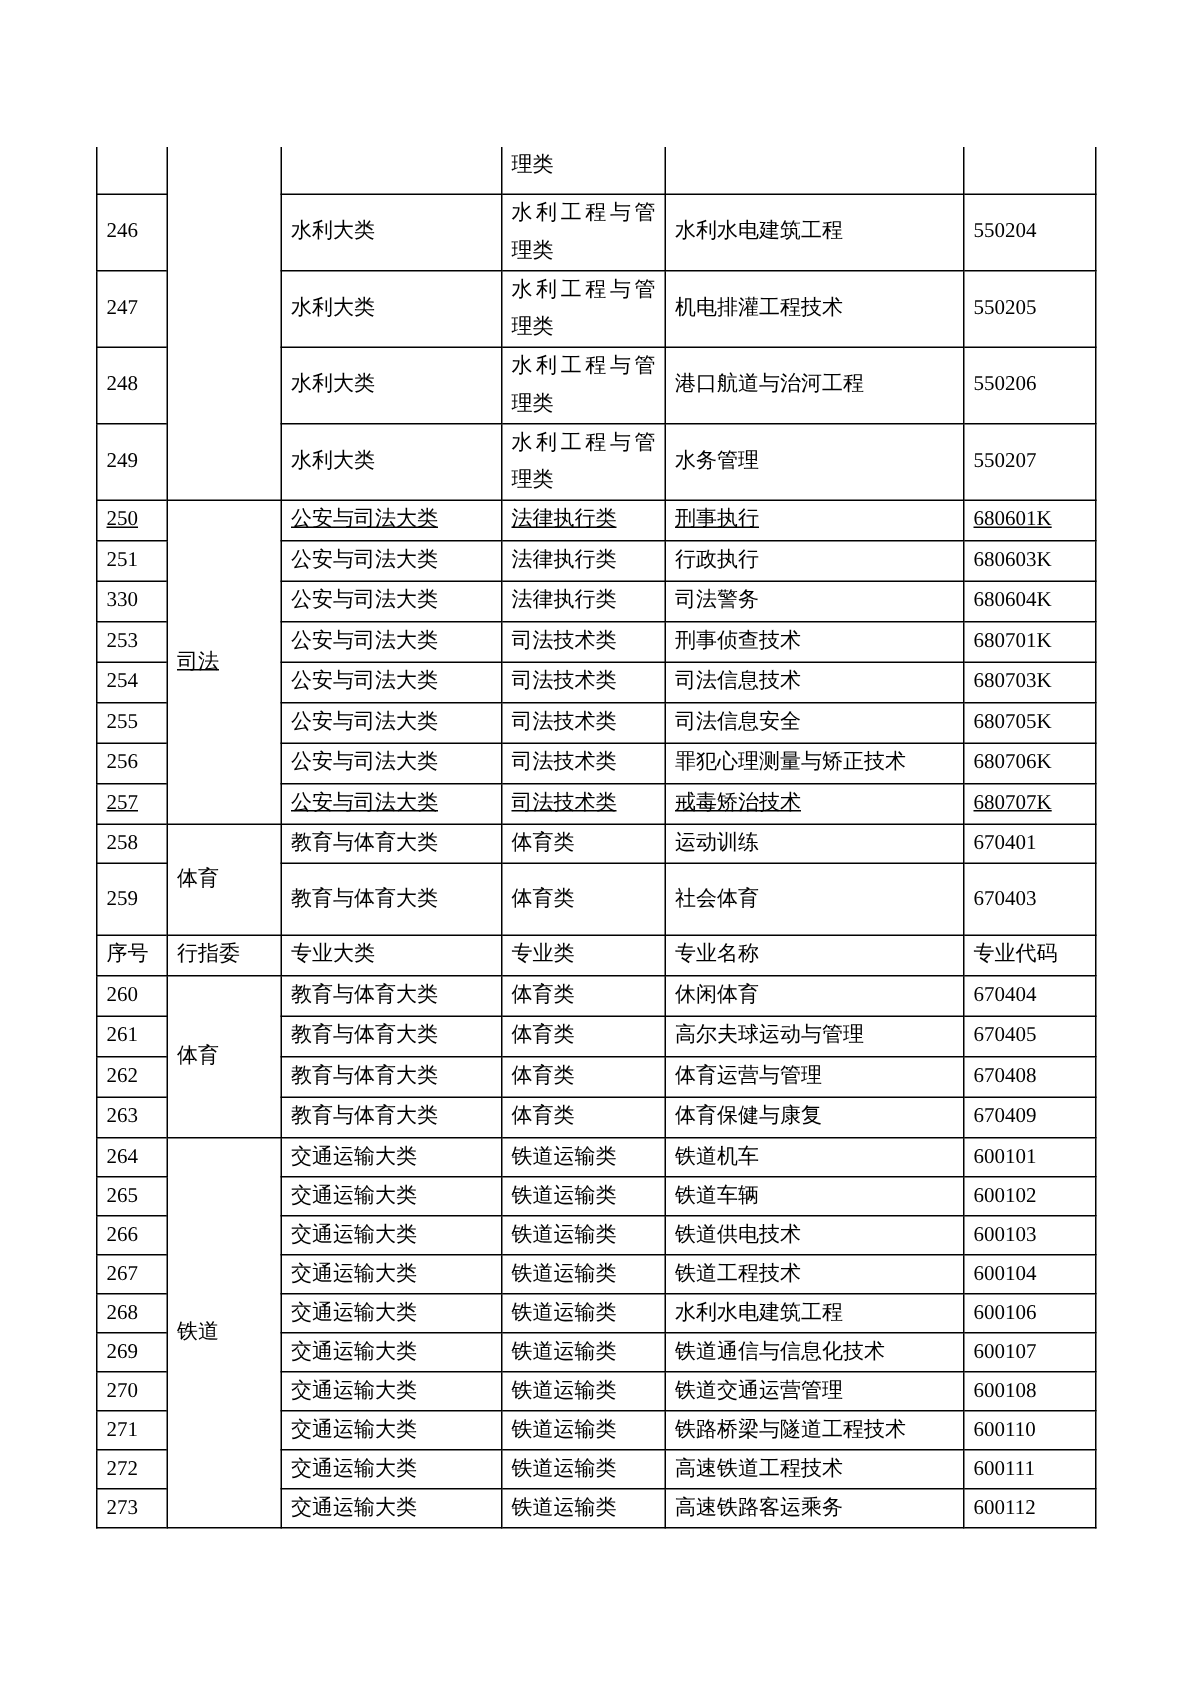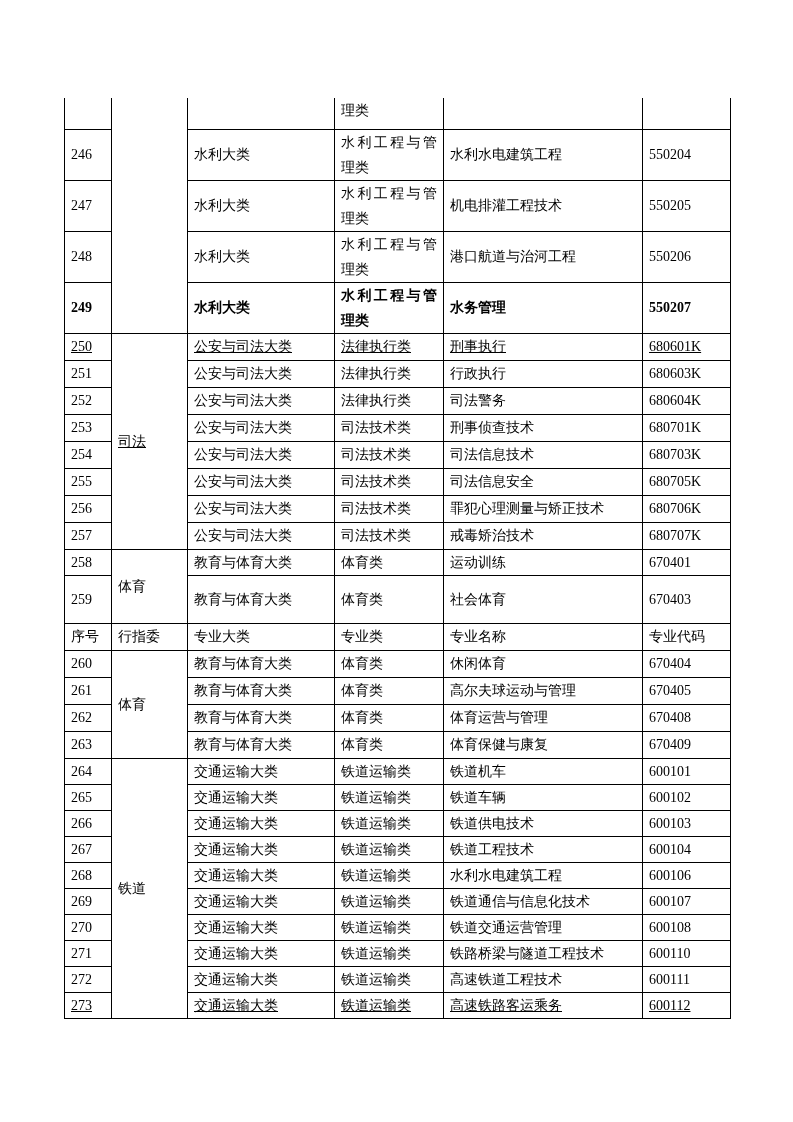--- a/index.html
+++ b/index.html
@@ -81,21 +81,21 @@
           <td>机电排灌工程技术</td>
           <td>550205</td>
         </tr>
         <tr style="height: 51px;">
           <td>248</td>
           <td>水利大类</td>
           <td>水利工程与管理类</td>
           <td>港口航道与治河工程</td>
           <td>550206</td>
         </tr>
-        <tr style="height: 49px; font-weight: bold;">
+        <tr style="height: 49px;">
           <td>249</td>
           <td>水利大类</td>
           <td>水利工程与管理类</td>
           <td>水务管理</td>
           <td>550207</td>
         </tr>
         <tr style="height: 27px; text-decoration: underline;">
           <td>250</td>
           <td rowspan="8">司法</td>
           <td>公安与司法大类</td>
@@ -104,21 +104,21 @@
           <td>680601K</td>
         </tr>
         <tr style="height: 27px; margin-top: 32px;">
           <td>251</td>
           <td>公安与司法大类</td>
           <td>法律执行类</td>
           <td>行政执行</td>
           <td>680603K</td>
         </tr>
         <tr style="height: 27px;">
-          <td>252</td>
+          <td>330</td>
           <td>公安与司法大类</td>
           <td>法律执行类</td>
           <td>司法警务</td>
           <td>680604K</td>
         </tr>
         <tr style="height: 27px;">
           <td>253</td>
           <td>公安与司法大类</td>
           <td>司法技术类</td>
           <td>刑事侦查技术</td>
@@ -138,21 +138,21 @@
           <td>司法信息安全</td>
           <td>680705K</td>
         </tr>
         <tr style="height: 27px;">
           <td>256</td>
           <td>公安与司法大类</td>
           <td>司法技术类</td>
           <td>罪犯心理测量与矫正技术</td>
           <td>680706K</td>
         </tr>
-        <tr style="height: 27px;">
+        <tr style="height: 27px; text-decoration: underline;">
           <td>257</td>
           <td>公安与司法大类</td>
           <td>司法技术类</td>
           <td>戒毒矫治技术</td>
           <td>680707K</td>
         </tr>
         <tr style="height: 26px;">
           <td>258</td>
           <td rowspan="2">体育</td>
           <td>教育与体育大类</td>
@@ -261,21 +261,21 @@
           <td>铁路桥梁与隧道工程技术</td>
           <td>600110</td>
         </tr>
         <tr style="height: 26px;">
           <td>272</td>
           <td>交通运输大类</td>
           <td>铁道运输类</td>
           <td>高速铁道工程技术</td>
           <td>600111</td>
         </tr>
-        <tr style="height: 26px; text-decoration: underline;">
+        <tr style="height: 26px;">
           <td class="bb2">273</td>
           <td class="bb2">交通运输大类</td>
           <td class="bb2">铁道运输类</td>
           <td class="bb2">高速铁路客运乘务</td>
           <td class="bb2">600112</td>
         </tr>
       </tbody>
   </table>
 </div>
 

